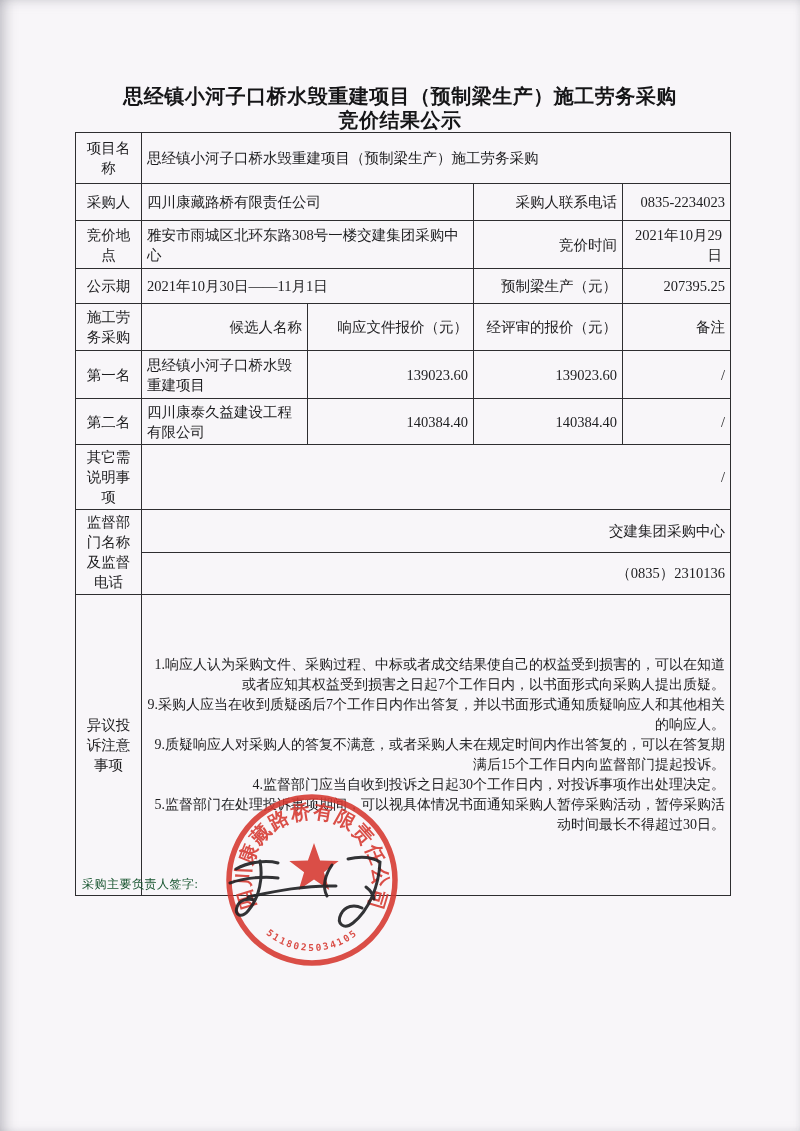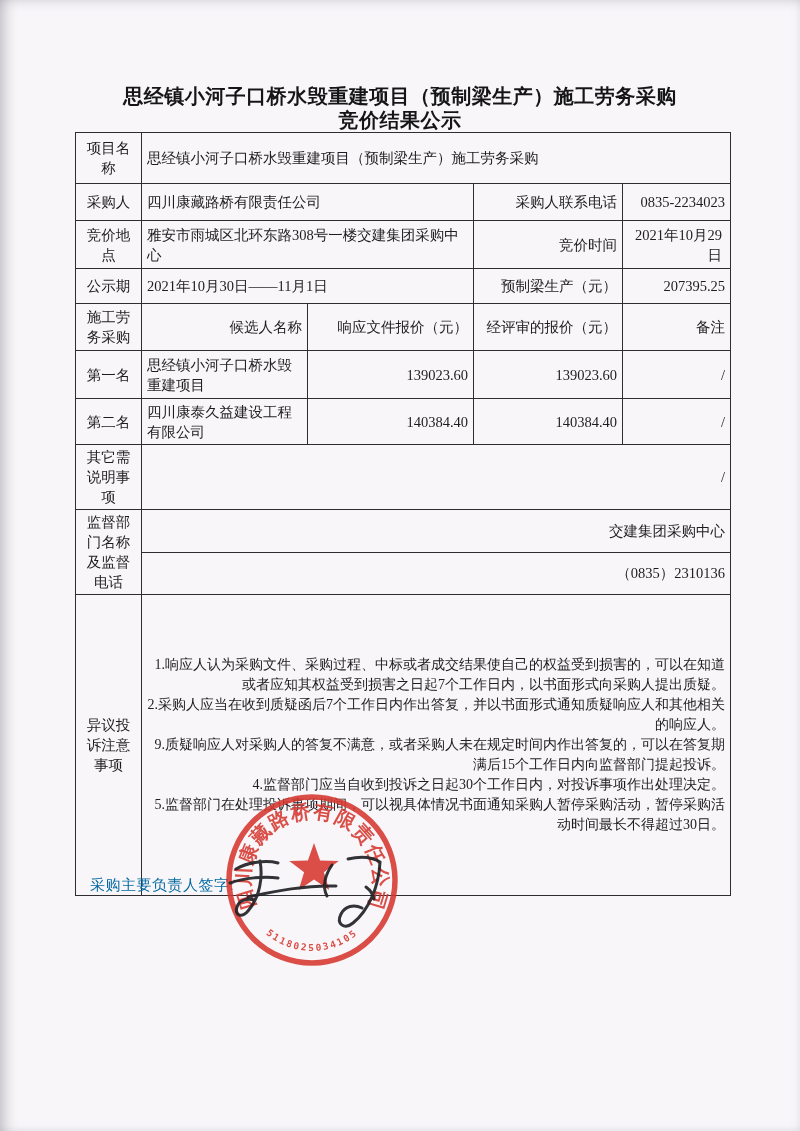--- a/index.html
+++ b/index.html
@@ -38,21 +38,21 @@
   td.lab{padding:2px 2px 2px 3px;text-align:center;}
   td.lab-c{text-align:center;padding:2px 1px;}
   td.ctr{text-align:right;}
   td.lft{text-align:left;}
   td.obj{padding:4px 2px 4px 5px;line-height:21.5px;}
   .obj-item{text-align:right;}
   
   .stamp{position:absolute;left:222px;top:790px;width:180px;height:180px;pointer-events:none;}
   .sig{position:absolute;left:220px;top:835px;width:195px;height:118px;pointer-events:none;}
   .sign-label{
-    position:absolute;left:90px;top:876px;font-size:15px;color:#0369a1;
+    position:absolute;left:82px;top:876px;font-size:12px;color:#14532d;
     letter-spacing:.5px;
   }
 </style>
 </head>
 <body>
 
 <div class="page-shade"></div>
 
 <div class="title">
   <div>思经镇小河子口桥水毁重建项目（预制梁生产）施工劳务采购</div>
@@ -119,21 +119,21 @@
     <td class="lab-c" rowspan="2">监督部门名称及监督电话</td>
     <td colspan="4" class="ctr">交建集团采购中心</td>
   </tr>
   <tr style="height:40px">
     <td colspan="4" class="ctr">（0835）2310136</td>
   </tr>
   <tr style="height:301px">
     <td class="lab">异议投诉注意事项</td>
     <td colspan="4" class="obj" style="font-size:14px">
       <div class="obj-item">1.响应人认为采购文件、采购过程、中标或者成交结果使自己的权益受到损害的，可以在知道或者应知其权益受到损害之日起7个工作日内，以书面形式向采购人提出质疑。</div>
-      <div class="obj-item">2.采购人应当在收到质疑函后7个工作日内作出答复，并以书面形式通知质疑响应人和其他相关的响应人。</div>
+      <div class="obj-item">9.采购人应当在收到质疑函后7个工作日内作出答复，并以书面形式通知质疑响应人和其他相关的响应人。</div>
       <div class="obj-item">9.质疑响应人对采购人的答复不满意，或者采购人未在规定时间内作出答复的，可以在答复期满后15个工作日内向监督部门提起投诉。</div>
       <div class="obj-item">4.监督部门应当自收到投诉之日起30个工作日内，对投诉事项作出处理决定。</div>
       <div class="obj-item">5.监督部门在处理投诉事项期间，可以视具体情况书面通知采购人暂停采购活动，暂停采购活动时间最长不得超过30日。</div>
     </td>
   </tr>
 </tbody>
   </table>
 
 <div class="sign-label">采购主要负责人签字:</div>
 

